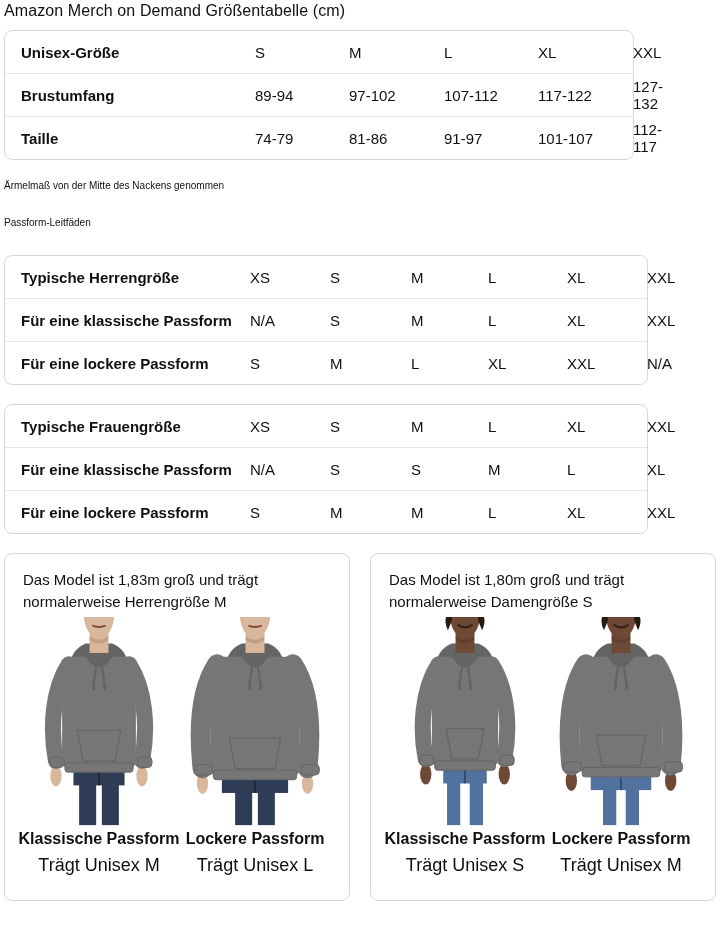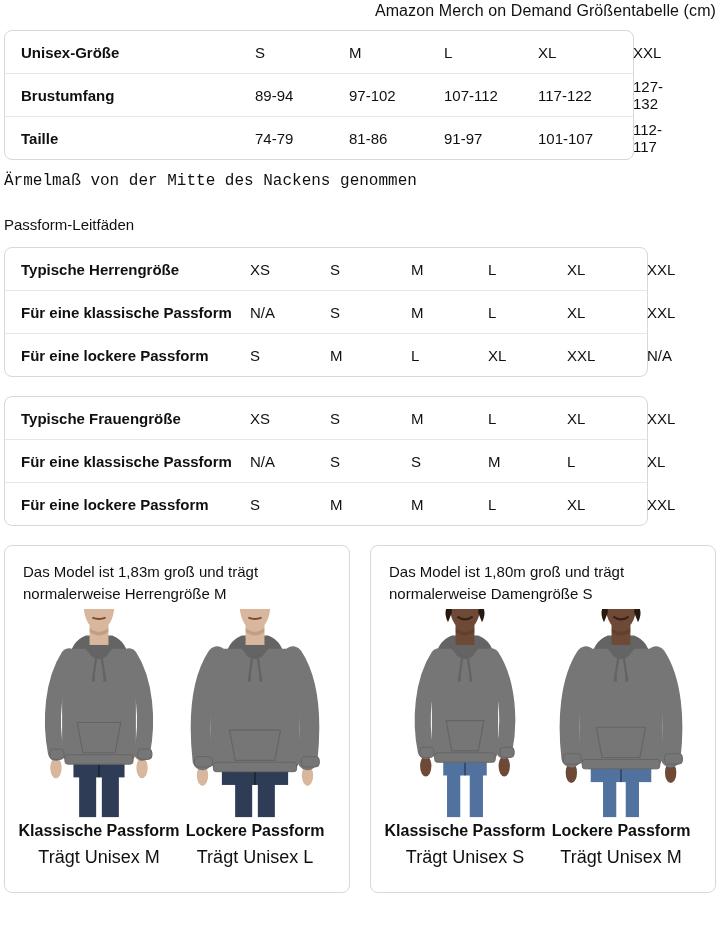--- a/index.html
+++ b/index.html
@@ -3,34 +3,34 @@
 <meta charset="utf-8">
 <style>
   html,body{margin:0;padding:0;background:#fff;}
   body{
     width:720px;height:925px;overflow:hidden;
     font-family:"Liberation Sans",sans-serif;
     color:#0f1111;
   }
   .page{padding:2px 4px 0 4px;}
   .page-title{
-    font-size:16px;font-weight:400;margin:0 0 10px 0;letter-spacing:.1px;text-align:right;
+    font-size:16px;font-weight:400;margin:0 0 10px 0;letter-spacing:.1px;
   }
   table.sz{
     width:568px;border:1px solid #d5d9d9;border-radius:8px;
     border-collapse:separate;border-spacing:0;table-layout:fixed;
   }
   table.sz td{
     height:42px;font-size:15px;vertical-align:middle;
     border-top:1px solid #e7e7e7;padding:0;
   }
   table.sz tr:first-child td{border-top:none;}
   table.sz td.lbl{font-weight:700;padding-left:16px;}
-  .note{font-size:16px;margin:12px 0 0 0;font-family:Liberation Mono, monospace;}
-  .section-h{font-size:15px;font-weight:400;margin:26px 0 14px 0;}
+  .note{font-size:10px;margin:20px 0 0 0;}
+  .section-h{font-size:10px;font-weight:400;margin:26px 0 27px 0;}
   .tgap{margin-top:19px;}
   .cards{display:flex;gap:20px;margin-top:19px;}
   .card{
     flex:1;border:1px solid #d5d9d9;border-radius:8px;
     padding:13px 16px 10px 16px;height:348px;box-sizing:border-box;
     background:#fff;
   }
   .card-desc{font-size:15px;line-height:1.45;margin:2px 0 4px 2px;}
   .figs{display:flex;}
   .fig-col{flex:1;display:flex;flex-direction:column;align-items:center;min-width:0;}

